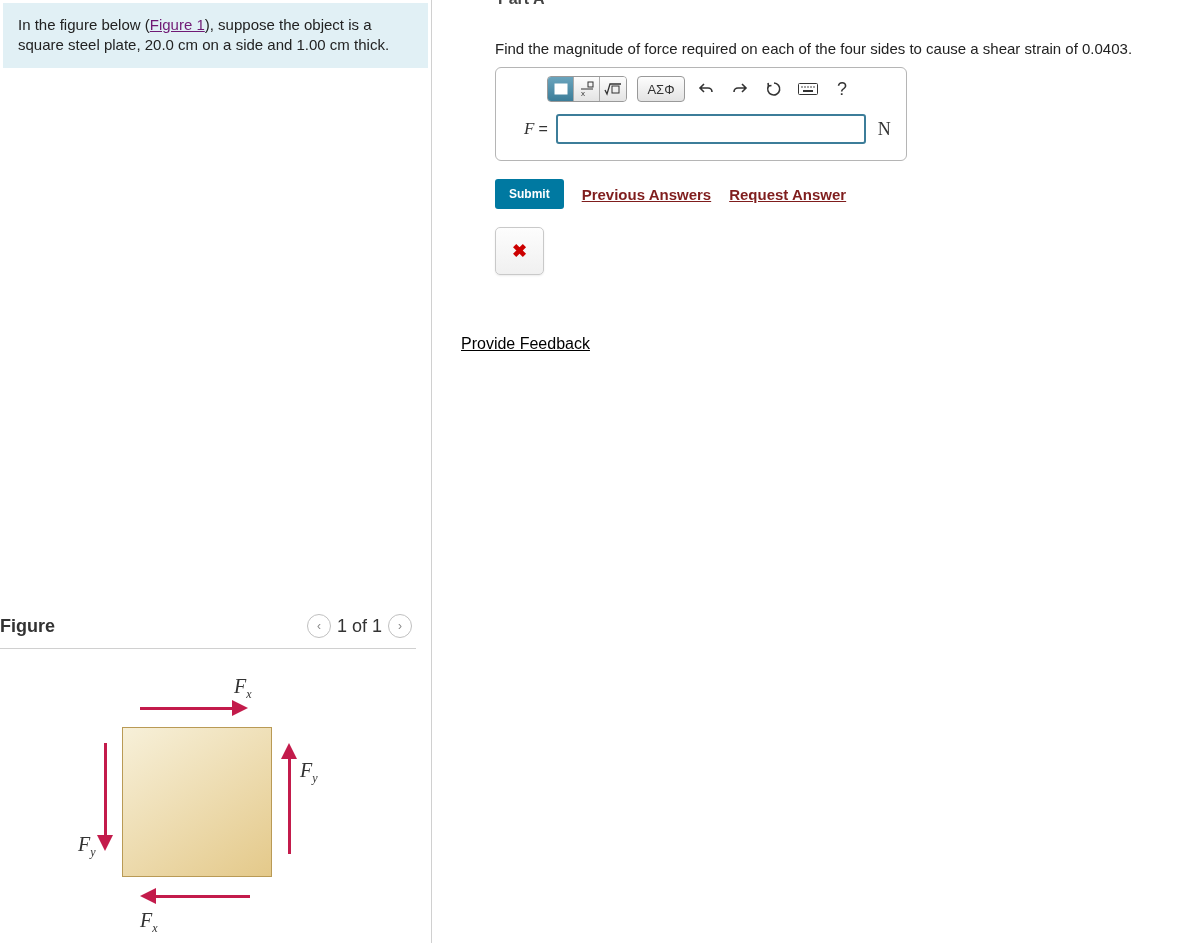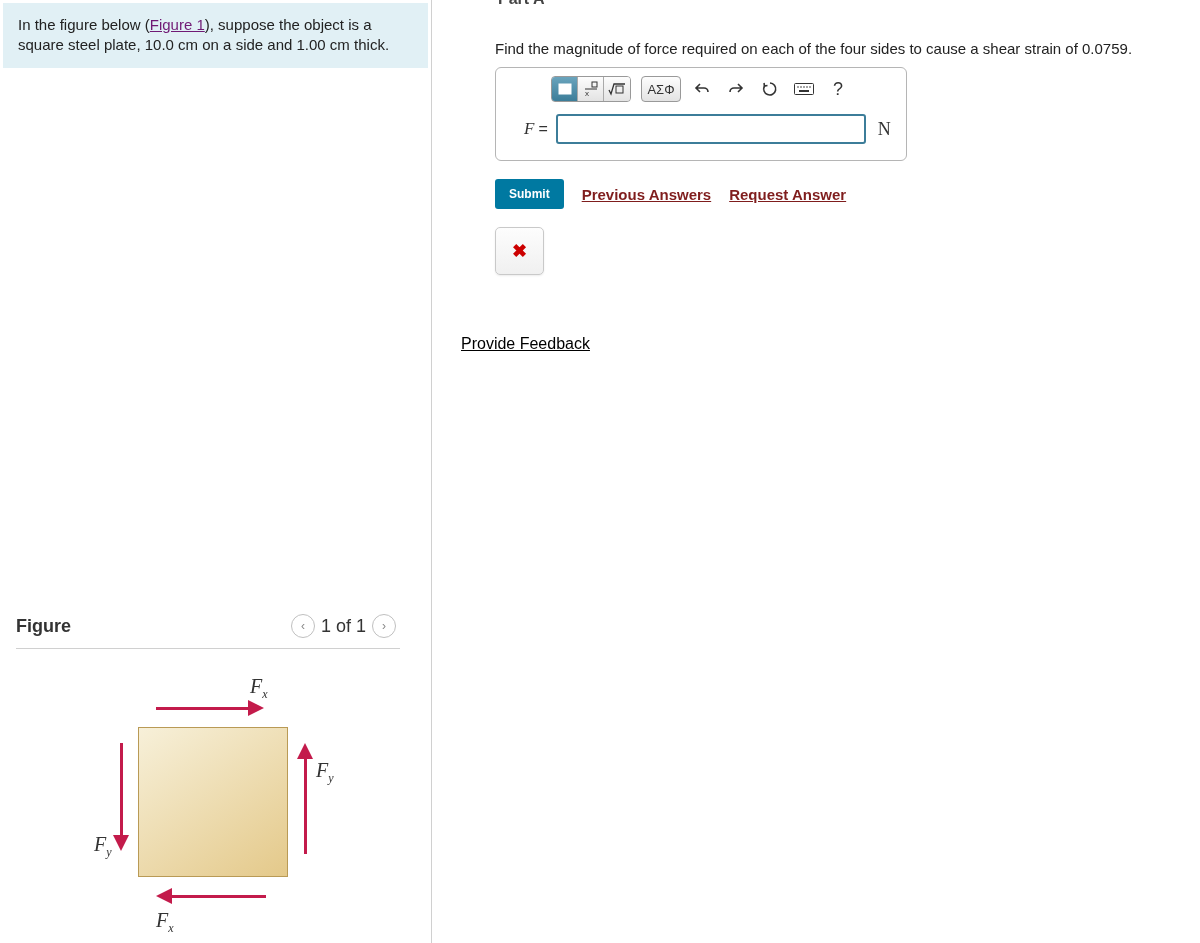--- a/index.html
+++ b/index.html
@@ -90,21 +90,21 @@
     justify-content: center;
     font-size: 12px;
     color: #333;
     background: linear-gradient(#fdfdfd,#e3e3e3);
     border-right: 1px solid #aaa;
     cursor: pointer;
   }
   .tab:last-child { border-right: none; }
   .greek-btn {
     height: 26px;
-    width: 40px;
+    width: 48px;
     background: linear-gradient(#fdfdfd,#e3e3e3);
     border: 1px solid #999;
     border-radius: 4px;
     display: flex;
     align-items: center;
     justify-content: center;
     font-size: 13px;
     cursor: pointer;
     margin-left: 8px;
   }
@@ -190,21 +190,21 @@
     display: inline-block;
     cursor: pointer;
   }
 
   
   .figure-section {
     position: absolute;
     left: 0;
     bottom: 0;
     width: 416px;
-    padding: 0 16px;
+    padding: 0 0;
   }
   .figure-header {
     display: flex;
     align-items: center;
     justify-content: space-between;
     border-bottom: 1px solid #d0d0d0;
     padding: 8px 4px 10px 0;
     margin-bottom: 14px;
   }
   .figure-title { font-size: 18px; font-weight: bold; }
@@ -258,21 +258,21 @@
     font-style: italic;
     font-size: 20px;
   }
   .flabel sub { font-size: 12px; font-style: italic; }
 </style>
 </head>
 <body>
 
 <div class="left-col">
   <div class="problem-statement">
-    <span>In the figure below (</span><a class="figlink">Figure 1</a><span>), suppose the object is a square steel plate, 10.0 cm on a side and 1.00 cm thick.</span>
+    <span>In the figure below (</span><a class="figlink">Figure 1</a><span>), suppose the object is a square steel plate, 20.0 cm on a side and 1.00 cm thick.</span>
   </div>
 
   <div class="figure-section">
     <div class="figure-header">
       <div class="figure-title">Figure</div>
       <div class="fig-nav">
         <div class="nav-btn">
           <span>‹</span>
         </div>
         <div class="page-ind">1 of 1</div>
@@ -309,21 +309,21 @@
       </div>
       <div class="flabel" style="left:300px; top:96px;"><span>F</span><sub>y</sub></div>
     </div>
   </div>
 </div>
 
 <div class="right-col">
   <div class="part-label-cut">Part A</div>
 
   <div class="part-body">
-    <div class="question-text">Find the magnitude of force required on each of the four sides to cause a shear strain of 0.0759.</div>
+    <div class="question-text">Find the magnitude of force required on each of the four sides to cause a shear strain of 0.0403.</div>
 
     <div class="answer-box-outer">
       <div class="toolbar">
         <div class="tab-group">
           <div class="tab" style="background:linear-gradient(#6aa4bd,#3c7d99);">
             <svg width="14" height="12" viewBox="0 0 14 12">
                 <rect x="1" y="1" width="12" height="10" fill="#fff" stroke="#fff"></rect>
               </svg>
           </div>
           <div class="tab">

